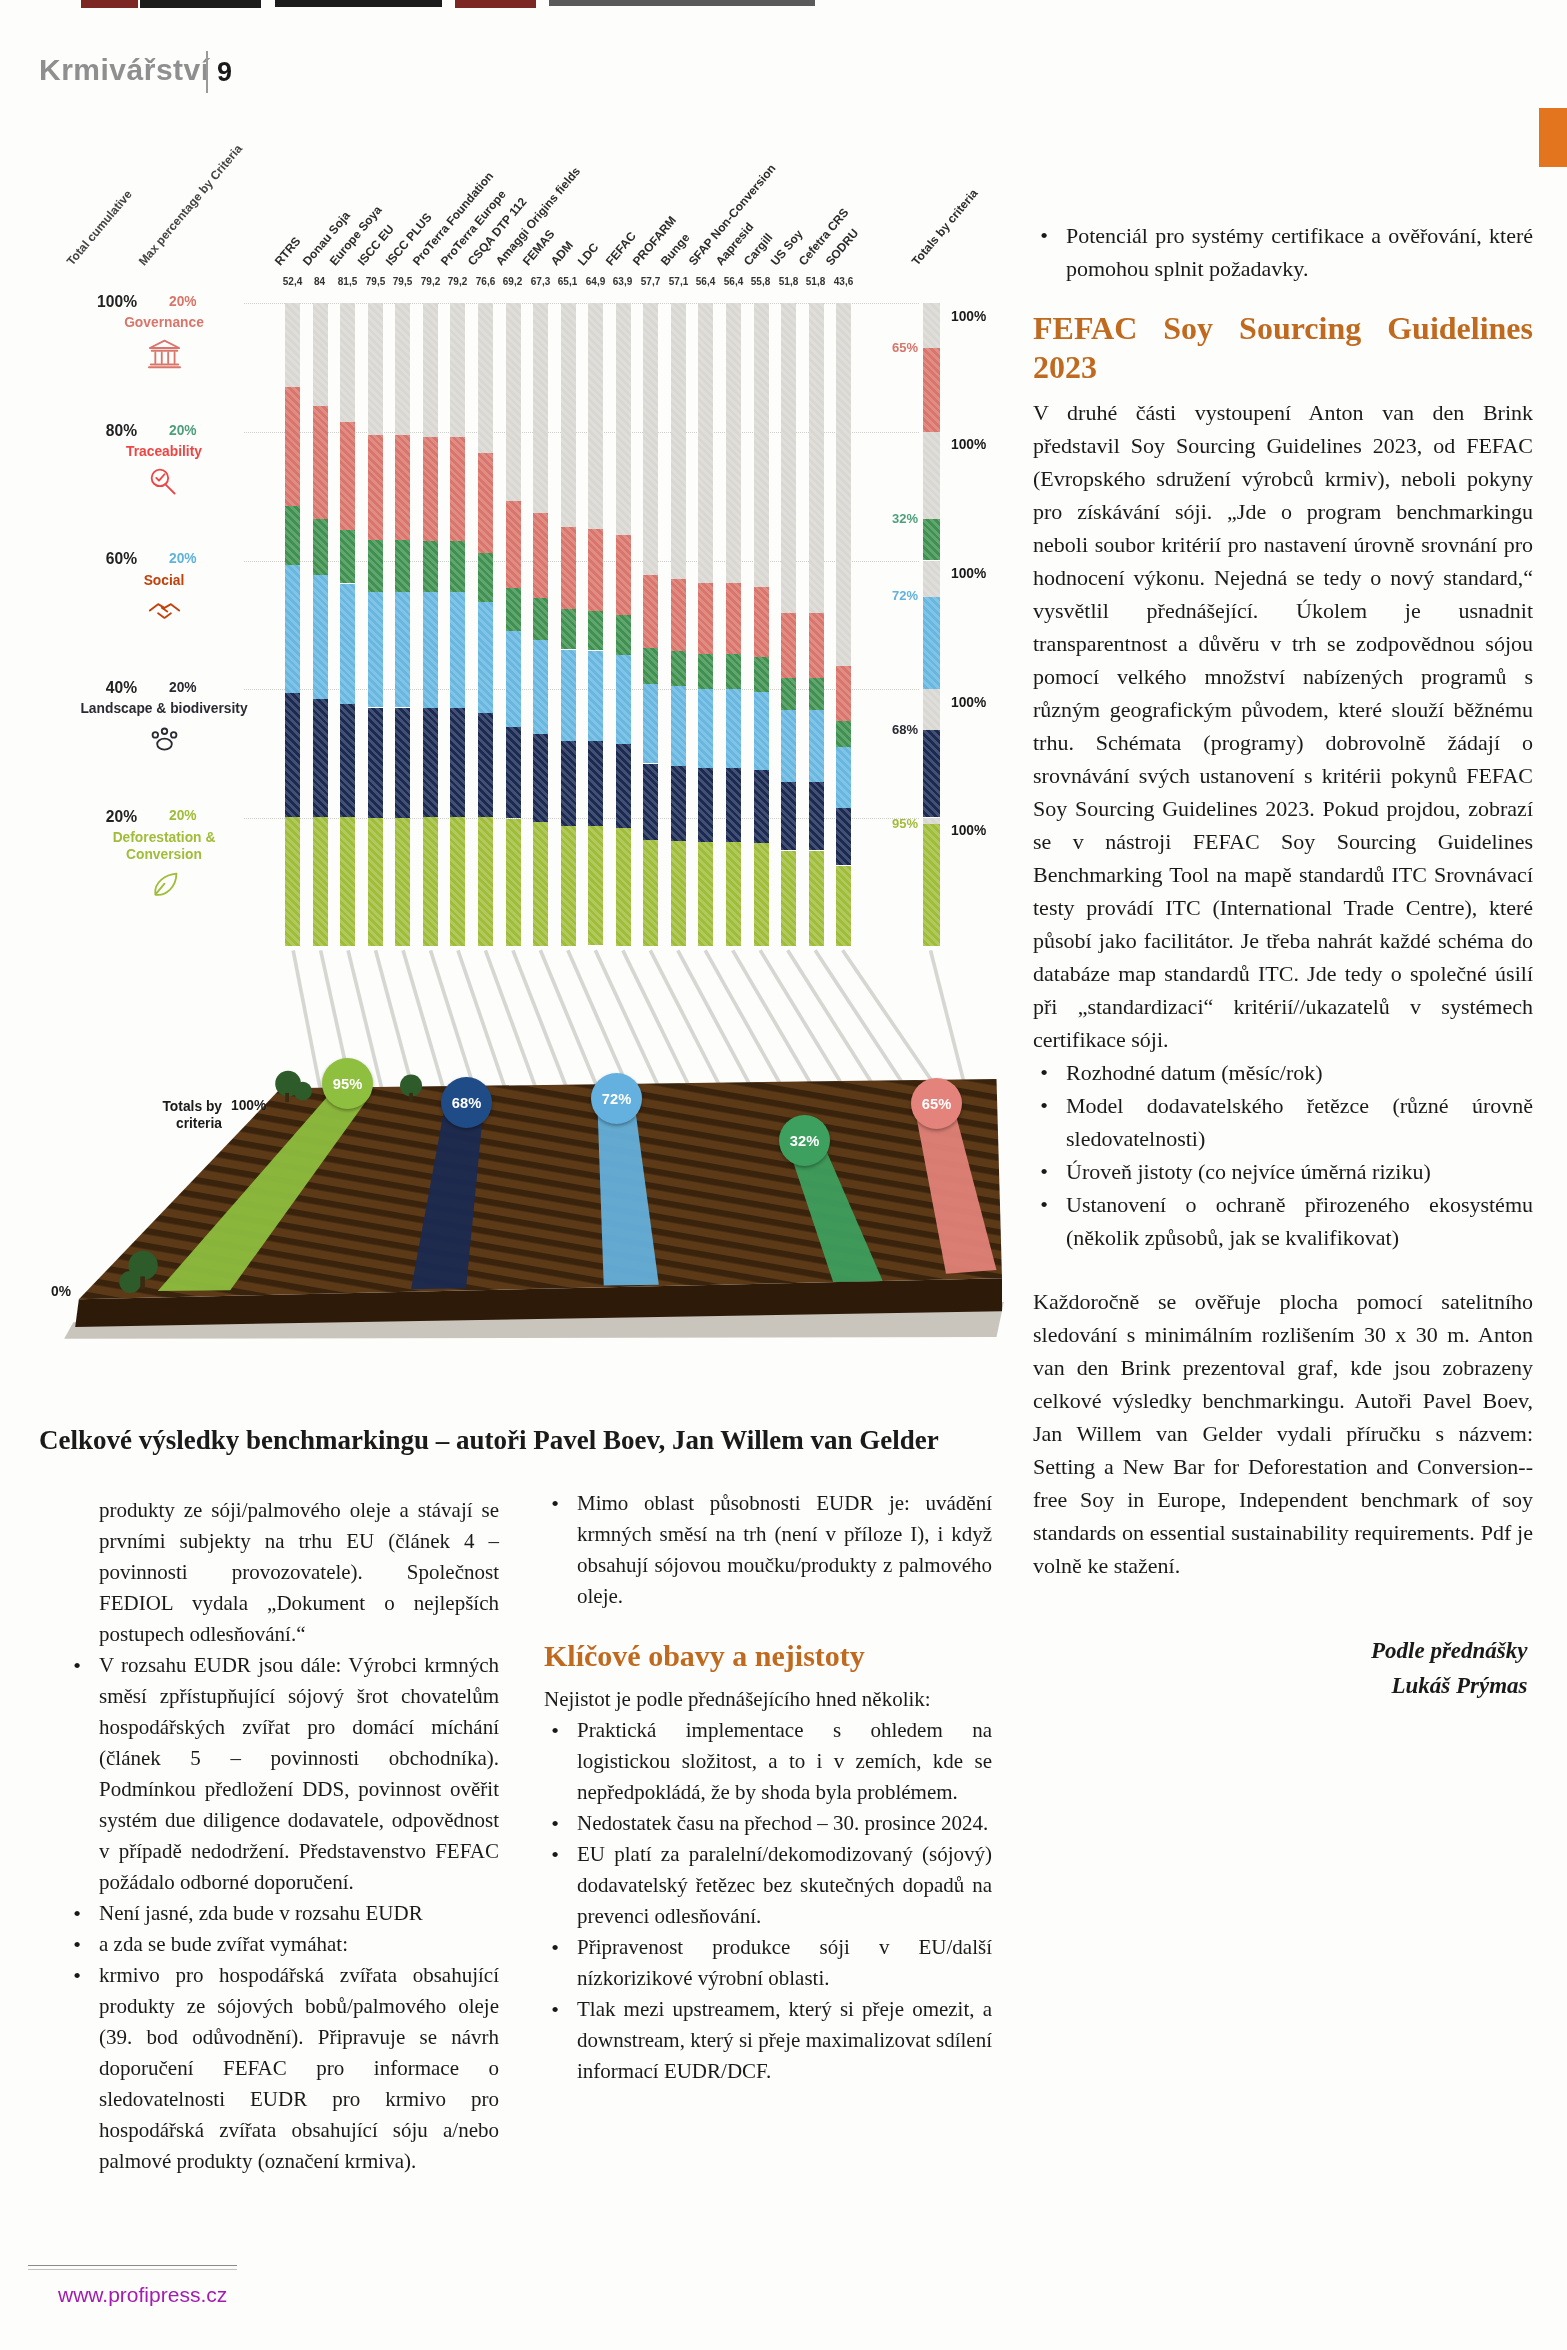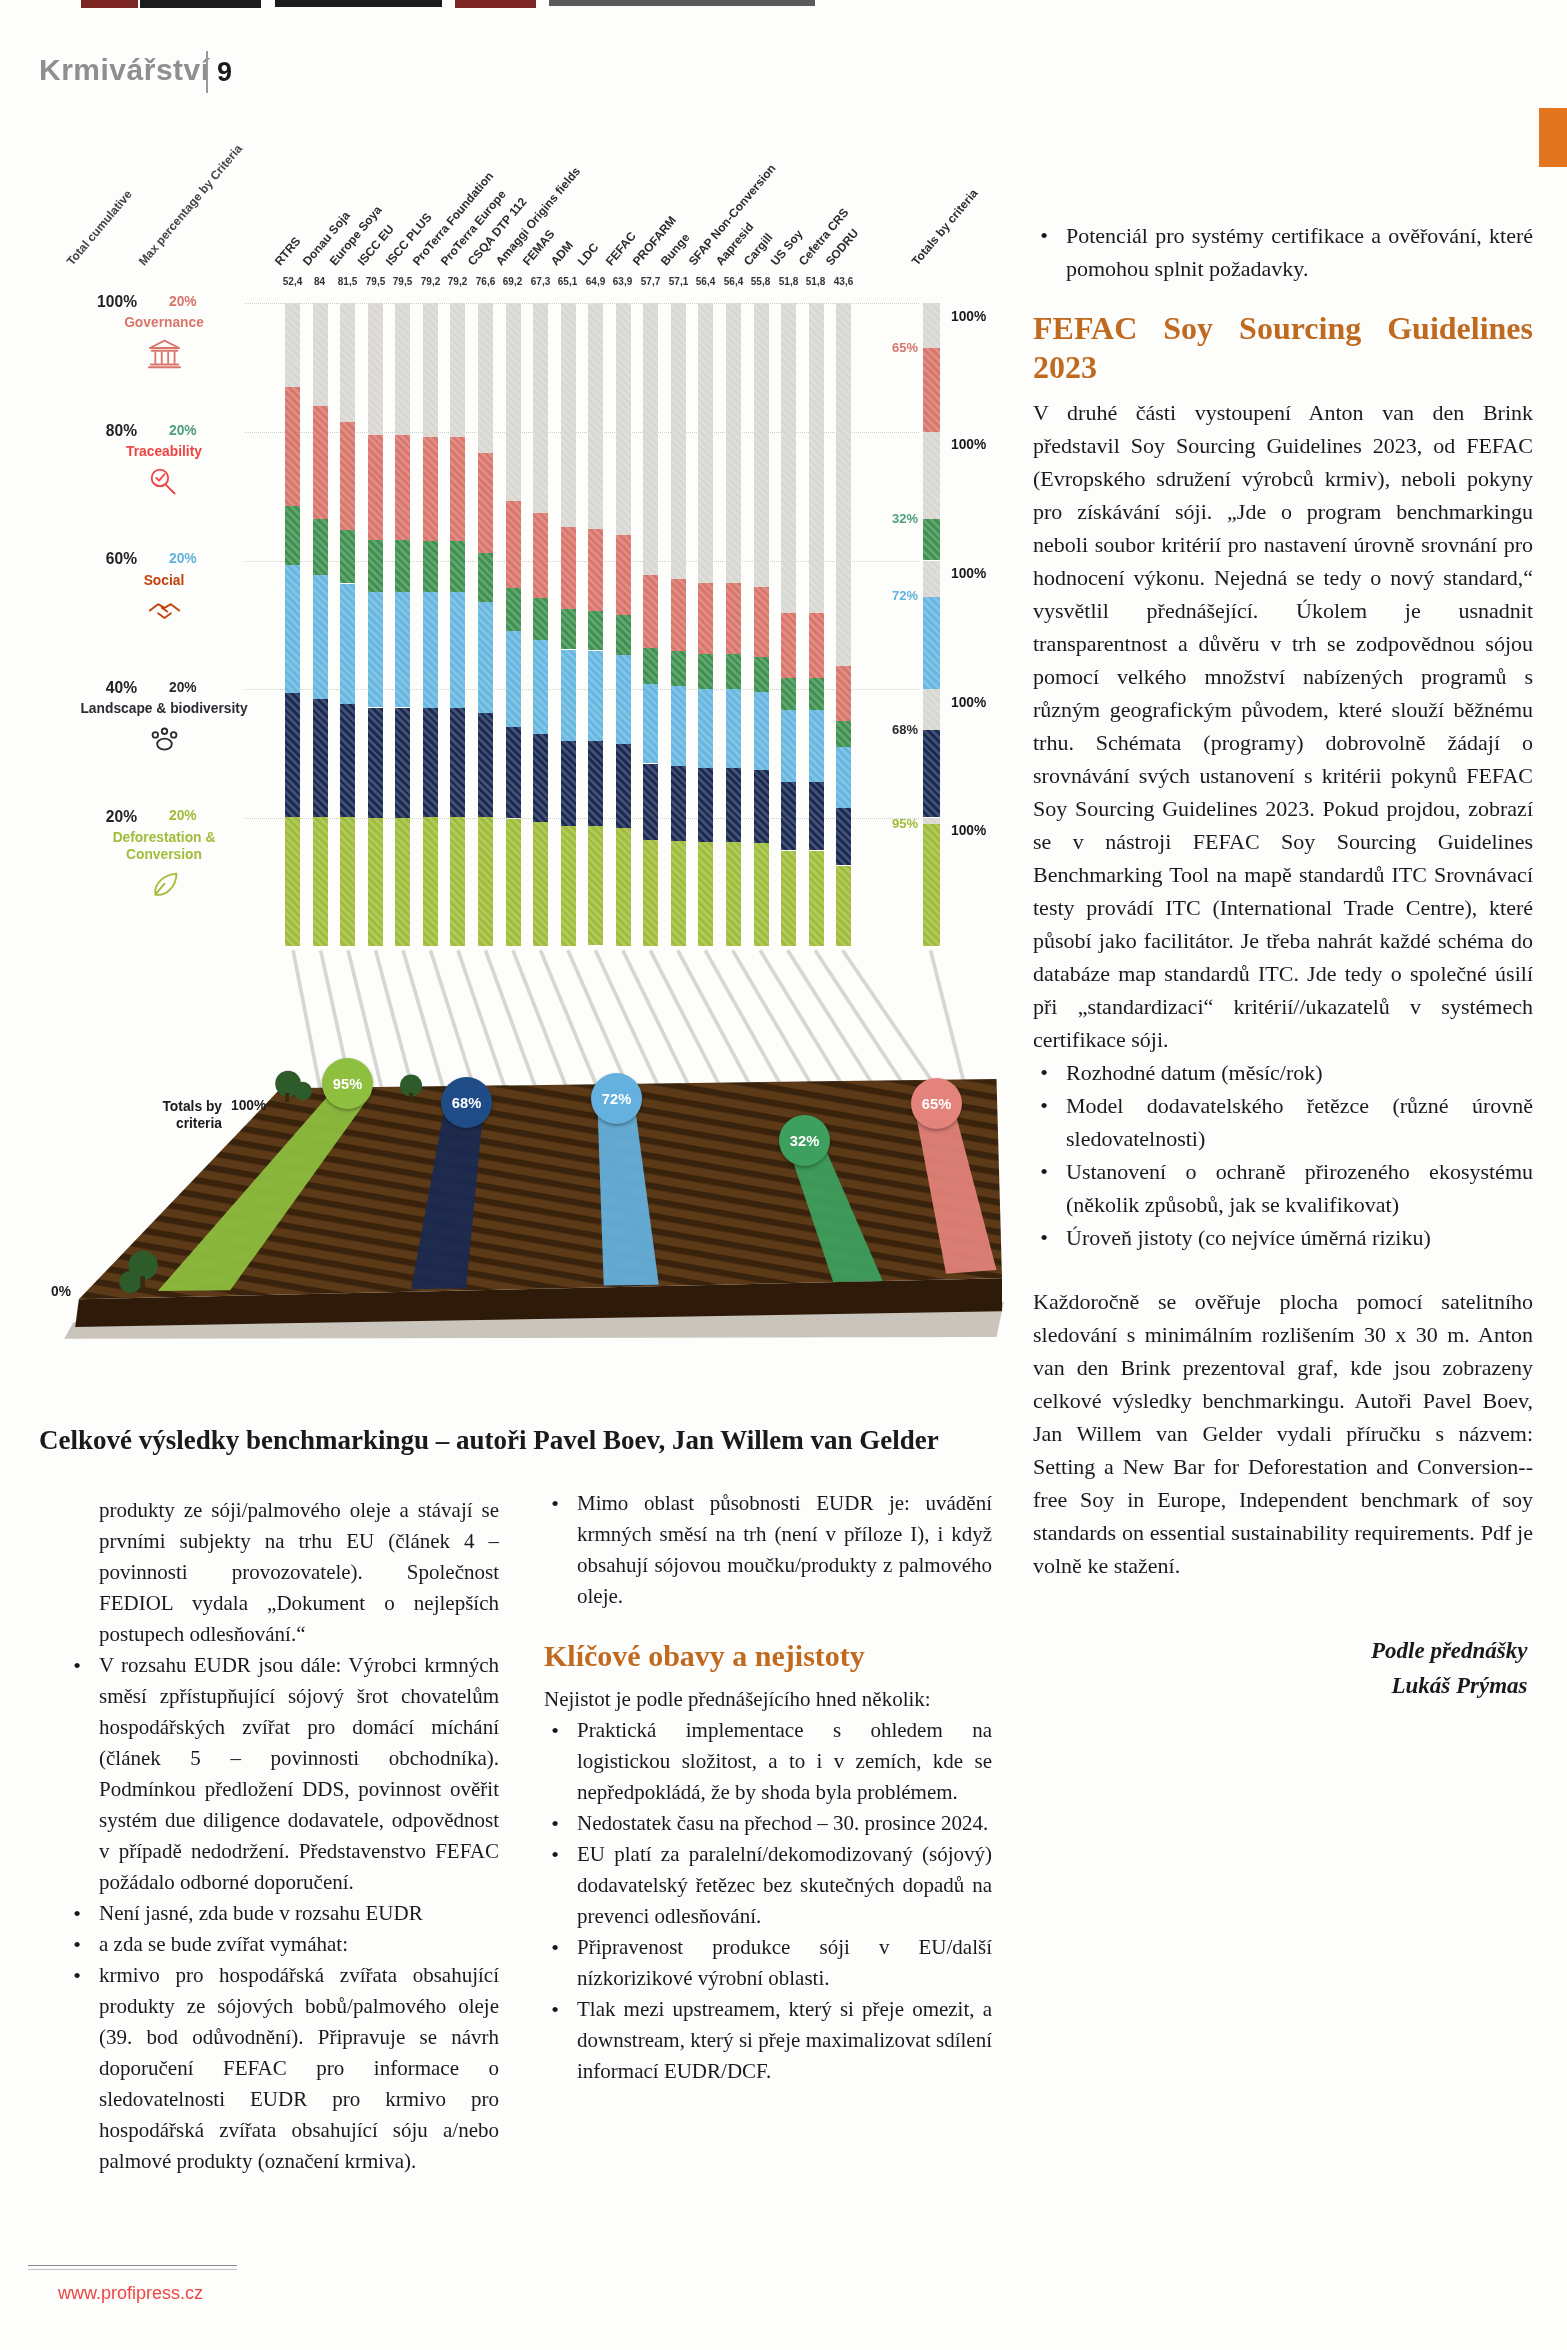--- a/index.html
+++ b/index.html
@@ -36,21 +36,21 @@
   
   .col{line-height:31px;font-size:21px;text-align:justify;}
   .col3{line-height:33px;font-size:22px;}
   .bullet{position:relative;padding-left:33px;}
   .bullet:before{content:"\2022";position:absolute;left:7.3px;font-size:22px;}
   .cont{padding-left:33px;}
   .orange-h{font-family:"Liberation Serif",serif;font-weight:bold;color:#c06a20;font-size:32px;line-height:39px;margin:24px 0 9.2px 0;}
   .sig{font-weight:bold;font-style:italic;text-align:right;font-size:23px;line-height:35px;margin-top:51px;padding-right:5.5px;}
   .caption{font-weight:bold;font-size:27px;}
   .footer-rule{width:209px;height:2.8px;border-top:1.8px solid #8a8a8a;border-bottom:0.9px solid #c2c2c2;}
-  .footer-url{font-family:"Liberation Sans",sans-serif;font-size:18px;color:#ef4444;}
+  .footer-url{font-family:"Liberation Sans",sans-serif;font-size:21px;color:#a21caf;}
 </style>
 </head>
 <body>
 
 <div class="abs artifact red" style="left:81px;top:0;width:57px;height:8.3px"></div>
 <div class="abs artifact" style="left:140px;top:0;width:121px;height:8.3px"></div>
 <div class="abs artifact" style="left:275px;top:0;width:167px;height:7.3px"></div>
 <div class="abs artifact red" style="left:455px;top:0;width:81px;height:8.3px"></div>
 <div class="abs artifact" style="left:549px;top:0;width:266px;height:6.4px;background:#5a5a5a"></div>
 
@@ -414,22 +414,22 @@
     </div>
 </div>
 
 <div class="abs col col3" style="left:1033px;top:219px;width:500px">
   <div class="bullet">Potenciál pro systémy certifikace a ověřování, které pomohou splnit požadavky.</div>
   <div class="orange-h">FEFAC Soy Sourcing Guidelines 2023</div>
   <div>V druhé části vystoupení Anton van den Brink představil Soy Sourcing Guidelines 2023, od FEFAC (Evropského sdružení výrobců krmiv), neboli pokyny pro získávání sóji. „Jde o program benchmarkingu neboli soubor kritérií pro nastavení úrovně srovnání pro hodnocení výkonu. Nejedná se tedy o nový standard,“ vysvětlil přednášející. Úkolem je usnadnit transparentnost a důvěru v trh se zodpovědnou sójou pomocí velkého množství nabízených programů s různým geografickým původem, které slouží běžnému trhu. Schémata (programy) dobrovolně žádají o srovnávání svých ustanovení s kritérii pokynů FEFAC Soy Sourcing Guidelines 2023. Pokud projdou, zobrazí se v nástroji FEFAC Soy Sourcing Guidelines Benchmarking Tool na mapě standardů ITC Srovnávací testy provádí ITC (International Trade Centre), které působí jako facilitátor. Je třeba nahrát každé schéma do databáze map standardů ITC. Jde tedy o společné úsilí při „standardizaci“ kritérií//ukazatelů v systémech certifikace sóji.</div>
   <div>
       <div class="bullet">Rozhodné datum (měsíc/rok)</div>
       <div class="bullet">Model dodavatelského řetězce (různé úrovně sledovatelnosti)</div>
+      <div class="bullet">Úroveň jistoty (co nejvíce úměrná riziku)</div>
       <div class="bullet">Ustanovení o ochraně přirozeného ekosystému (několik způsobů, jak se kvalifikovat)</div>
-      <div class="bullet">Úroveň jistoty (co nejvíce úměrná riziku)</div>
     </div>
   <div style="margin-top:31px">Každoročně se ověřuje plocha pomocí satelitního sledování s minimálním rozlišením 30 x 30 m. Anton van den Brink prezentoval graf, kde jsou zobrazeny celkové výsledky benchmarkingu. Autoři Pavel Boev, Jan Willem van Gelder vydali příručku s názvem: Setting a New Bar for Deforestation and Conversion--free Soy in Europe, Independent benchmark of soy standards on essential sustainability requirements.  Pdf je volně ke stažení.</div>
   <div class="sig">
     <span>Podle přednášky</span><br>
     <span>Lukáš Prýmas</span>
   </div>
 </div>
 
 <div class="abs footer-rule" style="left:27.5px;top:2265px"></div>
 <div class="abs footer-url" style="left:58px;top:2283px">www.profipress.cz</div>

